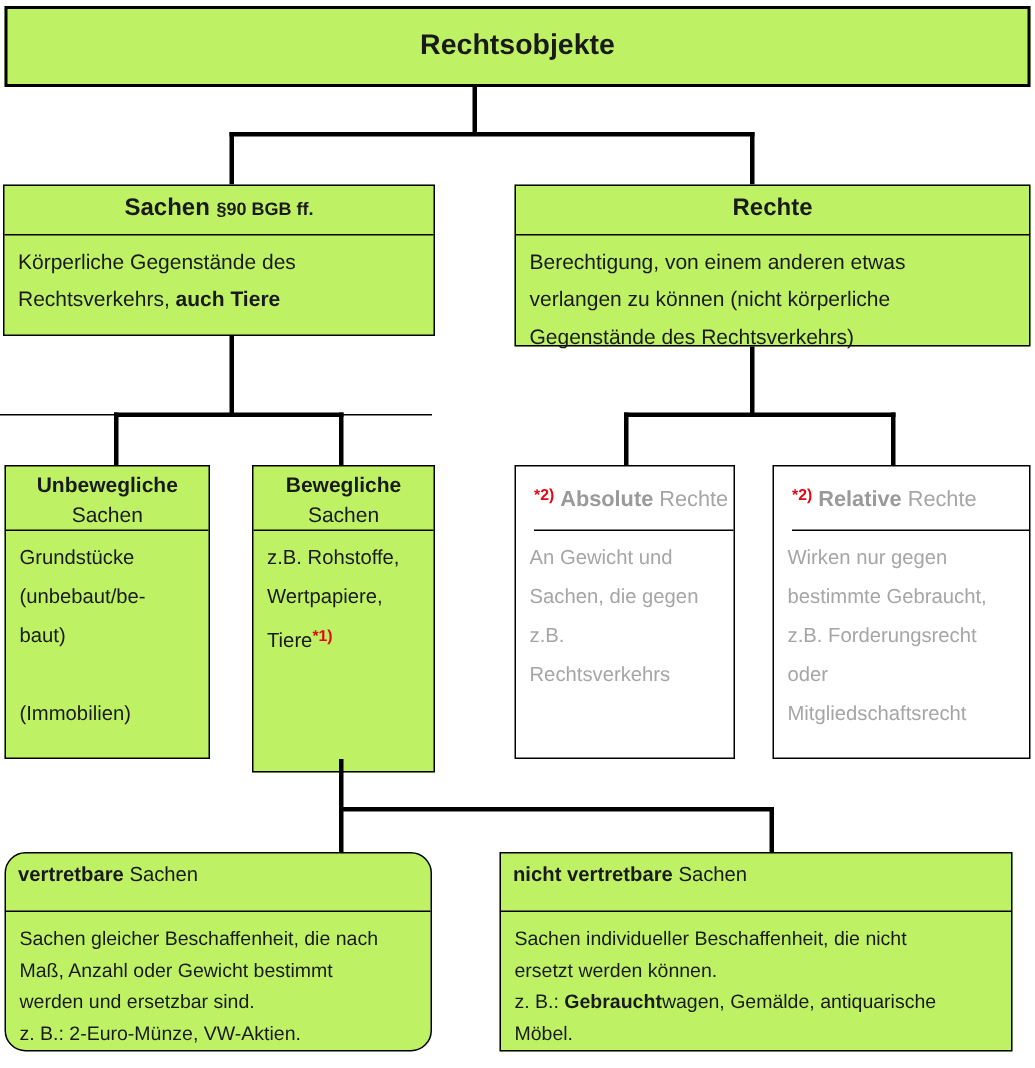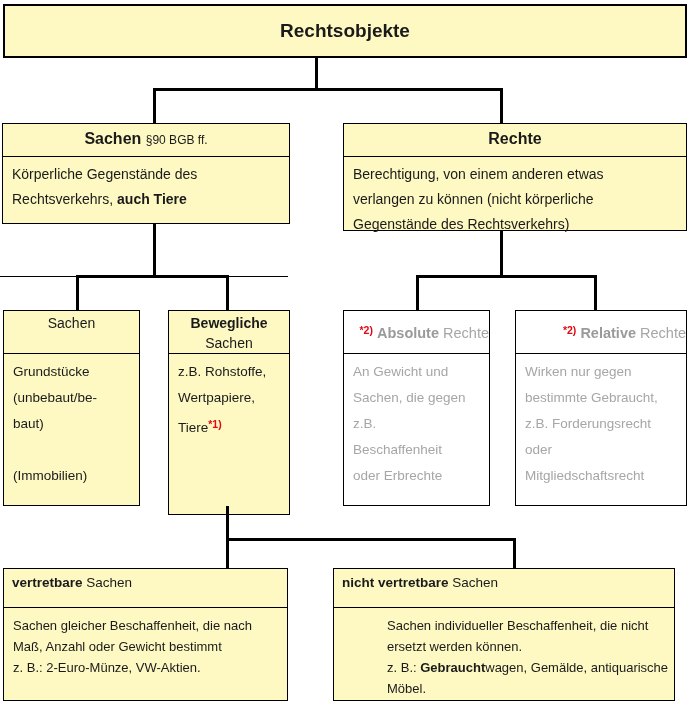--- a/index.html
+++ b/index.html
@@ -1,26 +1,26 @@
 <!DOCTYPE html>
 <html><head>
 <meta charset="utf-8">
 <style>
   html,body{margin:0;padding:0;background:#fff;}
   #page{position:relative;width:690px;height:712px;background:#fff;
         font-family:"Liberation Sans",sans-serif;color:#1a1a1a;overflow:hidden;}
-  .box{position:absolute;box-sizing:border-box;border:1.5px solid #000;background:#fef9c3;}
+  .box{position:absolute;box-sizing:border-box;border:1.5px solid #000;background:#bef264;}
   .box.white{background:#fff;}
   .titlebox{border-width:2px;display:flex;align-items:center;justify-content:center;
             font-size:19px;font-weight:bold;}
   .hd{box-sizing:border-box;border-bottom:1.5px solid #000;}
   .hd2{height:33px;line-height:30px;text-align:center;font-weight:bold;font-size:16px;}
-  .hd2 .ref{font-weight:normal;font-size:12px;text-align:center;}
+  .hd2 .ref{font-weight:bold;font-size:12px;text-align:center;}
   .hdmid{height:43px;text-align:center;font-size:14px;line-height:20px;padding-top:2px;}
-  .hdwhite{height:43px;text-align:right;font-size:14.5px;line-height:39px;}
+  .hdwhite{height:43px;text-align:left;font-size:14.5px;line-height:39px;margin-left:12px;}
   .hdbot{height:39px;font-size:13.5px;padding:6px 8px 0 8px;}
   .body{padding:5px 9px 0 9px;}
   .lnA{line-height:25px;min-height:25px;white-space:nowrap;font-size:14px;}
   .lnB{line-height:26px;min-height:26px;white-space:nowrap;font-size:13.5px;}
   .lnC{line-height:21px;min-height:21px;white-space:nowrap;font-size:13px;}
   .b{font-weight:bold;}
   .graytxt{color:#a6a6a6;}
   .grayb{color:#9a9a9a;font-weight:bold;}
   .sup{font-size:10.5px;font-weight:bold;color:#e30613;vertical-align:4px;}
   .cv,.ch{position:absolute;background:#000;}
@@ -68,20 +68,21 @@
   <div class="cv" style="left:76px;top:275px;width:3px;height:35px;"></div>
   <div class="cv" style="left:226px;top:275px;width:3px;height:35px;"></div>
 
   <div class="cv" style="left:500px;top:231px;width:3px;height:46px;"></div>
   <div class="ch" style="left:416px;top:275px;width:181px;height:3px;"></div>
   <div class="cv" style="left:416px;top:275px;width:3px;height:35px;"></div>
   <div class="cv" style="left:594px;top:275px;width:3px;height:35px;"></div>
 
   <div class="box" style="left:3px;top:310px;width:137px;height:196px;">
     <div class="hd hdmid">
+      <div class="b">Unbewegliche</div>
       <div>Sachen</div>
     </div>
     <div class="body">
       <div class="lnB">Grundstücke</div>
       <div class="lnB">(unbebaut/be-</div>
       <div class="lnB">baut)</div>
       <div class="lnB"></div>
       <div class="lnB">(Immobilien)</div>
     </div>
   </div>
@@ -100,22 +101,21 @@
 
   <div class="box white" style="left:343px;top:310px;width:147px;height:196px;">
     <div class="hd hdwhite">
       <span class="sup">*2)</span>
       <span class="grayb">Absolute</span><span class="graytxt"> Rechte</span>
     </div>
     <div class="body graytxt">
       <div class="lnB">An Gewicht und</div>
       <div class="lnB">Sachen, die gegen</div>
       <div class="lnB">z.B.</div>
-      <div class="lnB">Beschaffenheit</div>
-      <div class="lnB">oder Erbrechte</div>
+      <div class="lnB">Rechtsverkehrs</div>
     </div>
   </div>
 
   <div class="box white" style="left:515px;top:310px;width:172px;height:196px;">
     <div class="hd hdwhite">
       <span class="sup">*2)</span>
       <span class="grayb">Relative</span><span class="graytxt"> Rechte</span>
     </div>
     <div class="body graytxt">
       <div class="lnB">Wirken nur gegen</div>
@@ -123,36 +123,37 @@
       <div class="lnB">z.B. Forderungsrecht</div>
       <div class="lnB">oder</div>
       <div class="lnB">Mitgliedschaftsrecht</div>
     </div>
   </div>
 
   <div class="cv" style="left:226px;top:506px;width:3px;height:62px;"></div>
   <div class="ch" style="left:226px;top:538px;width:290px;height:3px;"></div>
   <div class="cv" style="left:513px;top:538px;width:3px;height:30px;"></div>
 
-  <div class="box" style="left:3px;top:568px;width:285px;height:133px;">
+  <div class="box" style="left:3px;top:568px;width:285px;height:133px;border-radius:14px;">
     <div class="hd hdbot">
       <span class="b">vertretbare</span><span> Sachen</span>
     </div>
     <div class="body" style="padding-top:7px;">
       <div class="lnC">Sachen gleicher Beschaffenheit, die nach</div>
       <div class="lnC">Maß, Anzahl oder Gewicht bestimmt</div>
+      <div class="lnC">werden und ersetzbar sind.</div>
       <div class="lnC">z. B.: 2-Euro-Münze, VW-Aktien.</div>
     </div>
   </div>
 
   <div class="box" style="left:333px;top:568px;width:342px;height:133px;">
     <div class="hd hdbot">
       <span class="b">nicht vertretbare</span><span> Sachen</span>
     </div>
-    <div class="body" style="padding-top:7px;margin-left:44px;">
+    <div class="body" style="padding-top:7px;">
       <div class="lnC">Sachen individueller Beschaffenheit, die nicht</div>
       <div class="lnC">ersetzt werden können.</div>
       <div class="lnC"><span>z. B.: </span><span class="b">Gebraucht</span><span>wagen, Gemälde, antiquarische</span></div>
       <div class="lnC">Möbel.</div>
     </div>
   </div>
 
 </div>
 
 </body></html>

